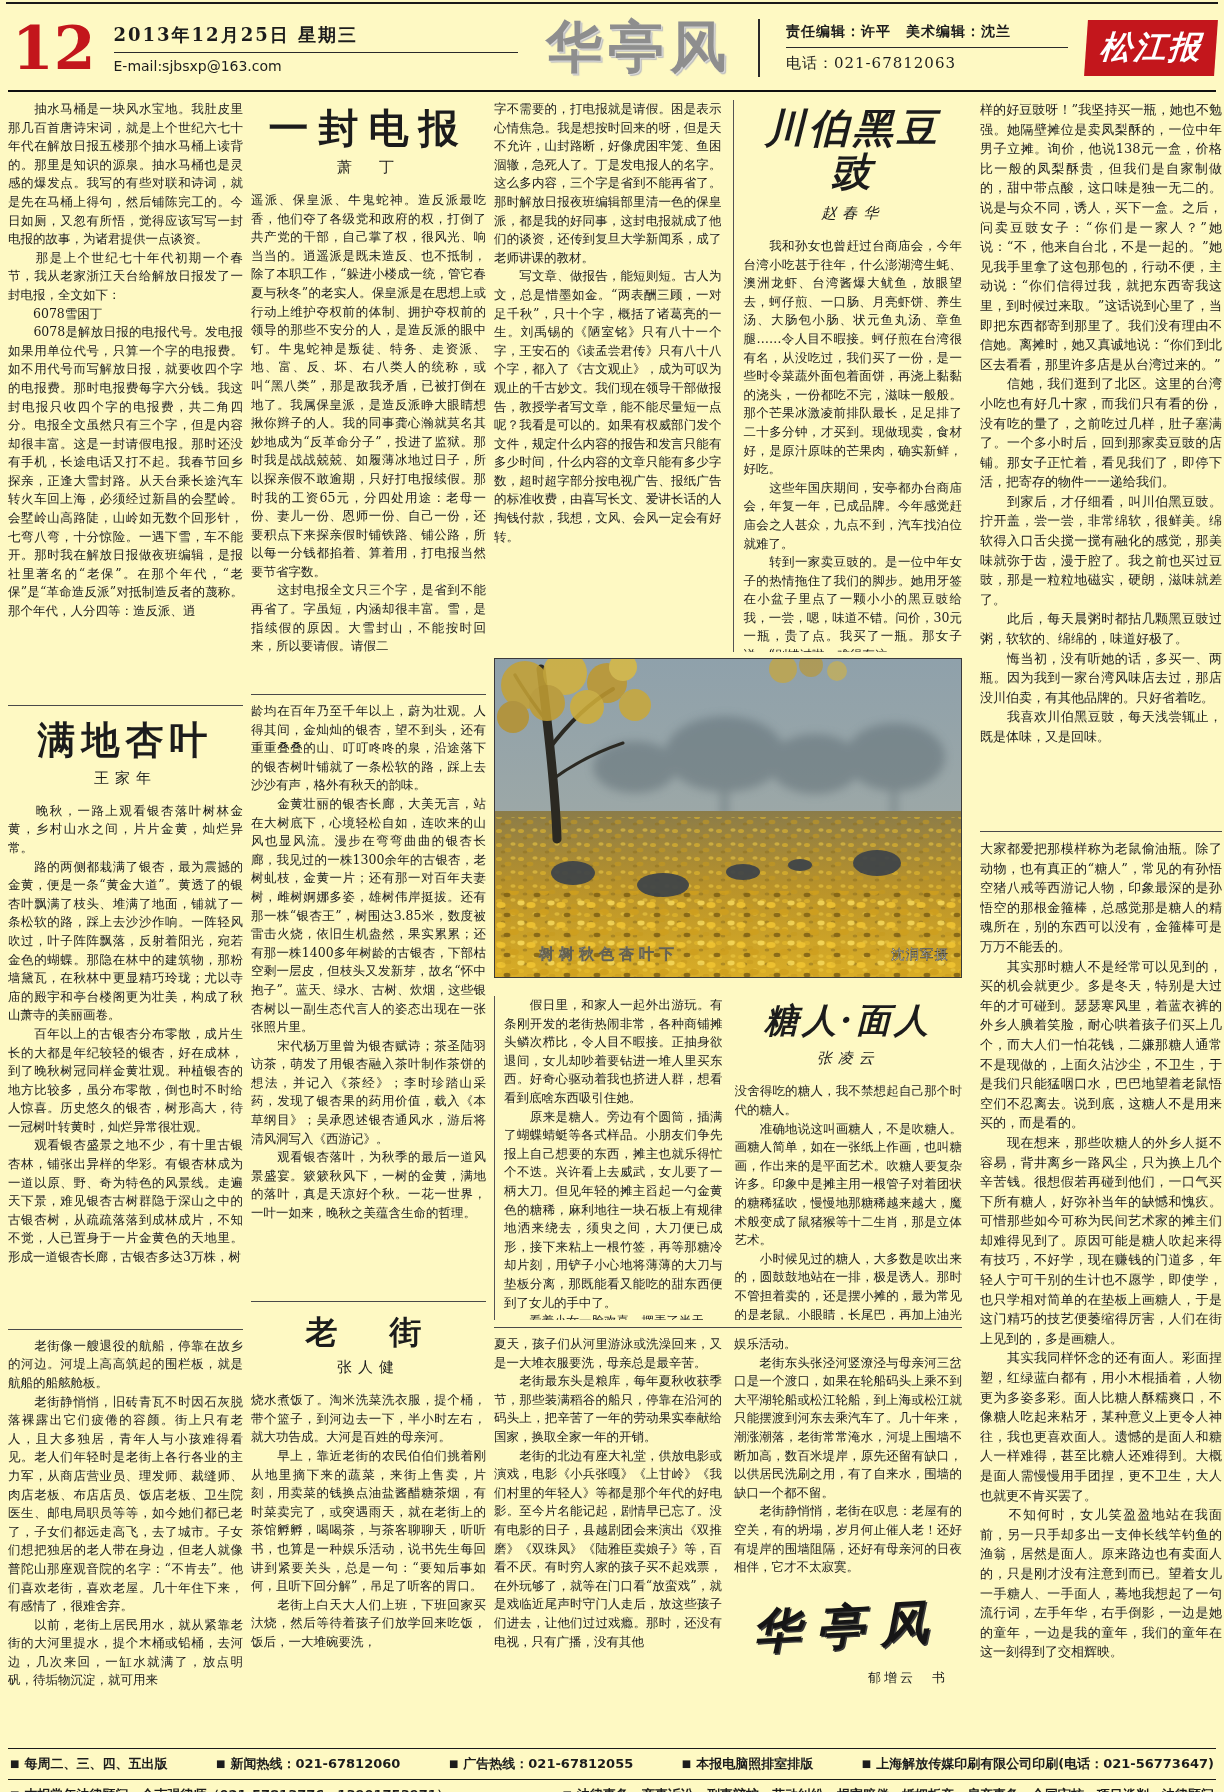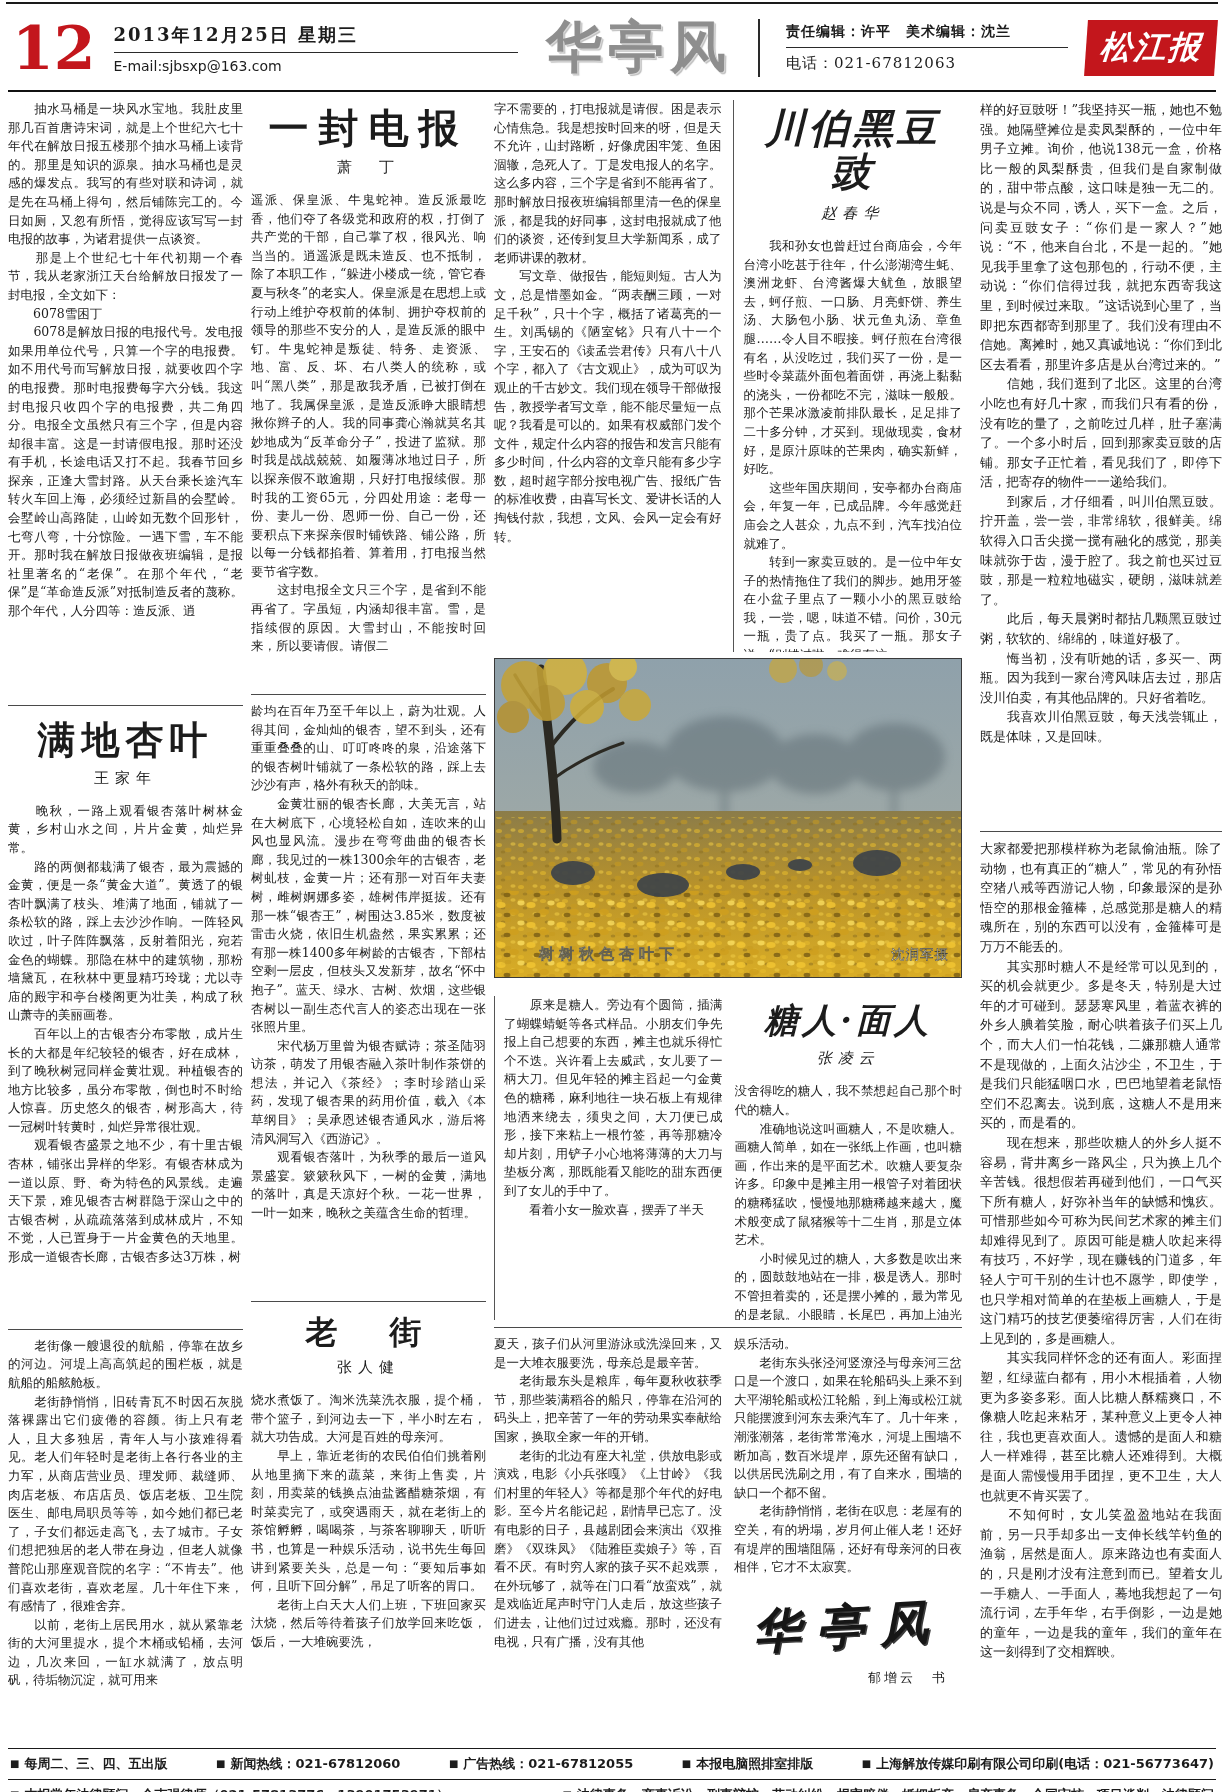--- a/index.html
+++ b/index.html
@@ -1,16 +1,16 @@
 <!DOCTYPE html>
 <html><head>
 <meta charset="utf-8">
 <style>
   html,body{margin:0;padding:0;background:#e8e8e4;}
-  .page{position:relative;width:1224px;height:1792px;background:#ffffff;margin:0 auto;
+  .page{position:relative;width:1224px;height:1792px;background:#fef9c3;margin:0 auto;
         font-family:"DejaVu Serif","Liberation Serif",serif;color:#1c1c1c;overflow:hidden;}
   .topline{position:absolute;top:2px;left:6px;right:6px;border-top:2px solid #1a1a1a;}
   
   .header{position:absolute;top:12px;left:8px;right:8px;height:72px;display:flex;align-items:center;}
   .pagenum{font-size:60px;font-weight:bold;color:#c3161c;line-height:0.9;padding:0 4px;}
   .hdate{margin-left:14px;width:430px;}
   .hdate .dl{font-size:18px;font-weight:bold;letter-spacing:2px;padding-bottom:5px;}
   .hdate .sep{border-top:1px solid #2a2a2a;}
   .hdate .em{font-size:14px;padding-top:5px;font-family:"DejaVu Sans","Liberation Sans",sans-serif;}
   .masthead{flex:0 0 auto;font-size:56px;font-weight:bold;color:#8e8e8e;letter-spacing:6px;
@@ -220,20 +220,21 @@
           <circle cx="342" cy="12" r="10" fill="#d3b342" opacity="0.7"></circle>
         </g>
         <text x="44" y="300" font-size="15" fill="#d7d9d4" stroke="#5a5a52" stroke-width="0.45" opacity="0.9" style="letter-spacing:5px;font-weight:bold">树树秋色杏叶下</text>
         <text x="396" y="300" font-size="13.5" fill="#f2f2ee" stroke="#44443c" stroke-width="0.5" style="letter-spacing:1px">沈润军摄</text>
       </svg>
     </div>
 
     <div class="row" style="height:324px">
       <div class="cell vleft">
         <div class="tblock" style="flex:1">
+            <p class="para">　　假日里，和家人一起外出游玩。有条刚开发的老街热闹非常，各种商铺摊头鳞次栉比，令人目不暇接。正抽身欲退间，女儿却吵着要钻进一堆人里买东西。好奇心驱动着我也挤进人群，想看看到底啥东西吸引住她。</p>
             <p class="para">　　原来是糖人。旁边有个圆筒，插满了蝴蝶蜻蜓等各式样品。小朋友们争先报上自己想要的东西，摊主也就乐得忙个不迭。兴许看上去威武，女儿要了一柄大刀。但见年轻的摊主舀起一勺金黄色的糖稀，麻利地往一块石板上有规律地洒来绕去，须臾之间，大刀便已成形，接下来粘上一根竹签，再等那糖冷却片刻，用铲子小心地将薄薄的大刀与垫板分离，那既能看又能吃的甜东西便到了女儿的手中了。</p>
             <p class="para">　　看着小女一脸欢喜，摆弄了半天</p>
           </div>
       </div>
       <div class="cell">
         <div class="atitle calli" style="font-size:34px">糖人·面人</div>
         <div class="author" style="font-style:italic">张凌云</div>
         <div class="tblock" style="flex:1">
             <p class="para">没舍得吃的糖人，我不禁想起自己那个时代的糖人。</p>
             <p class="para">　　准确地说这叫画糖人，不是吹糖人。画糖人简单，如在一张纸上作画，也叫糖画，作出来的是平面艺术。吹糖人要复杂许多。印象中是摊主用一根管子对着团状的糖稀猛吹，慢慢地那糖稀越来越大，魔术般变成了鼠猪猴等十二生肖，那是立体艺术。</p>

